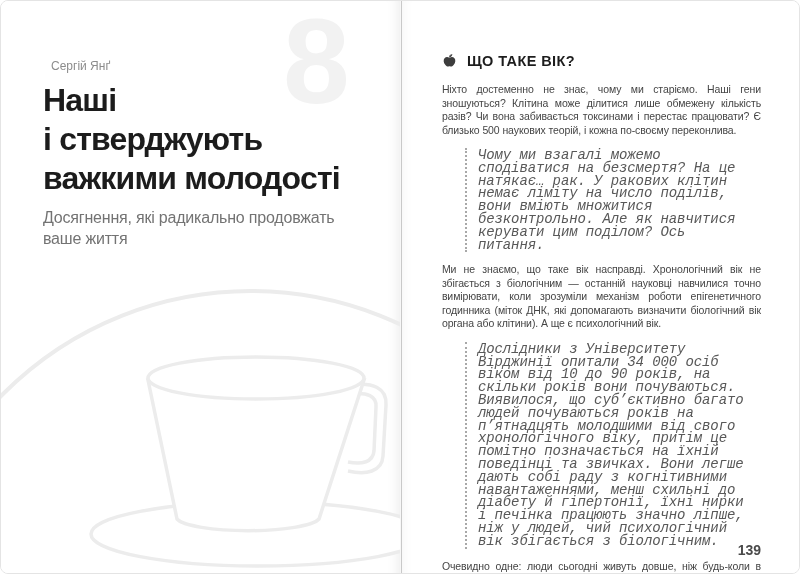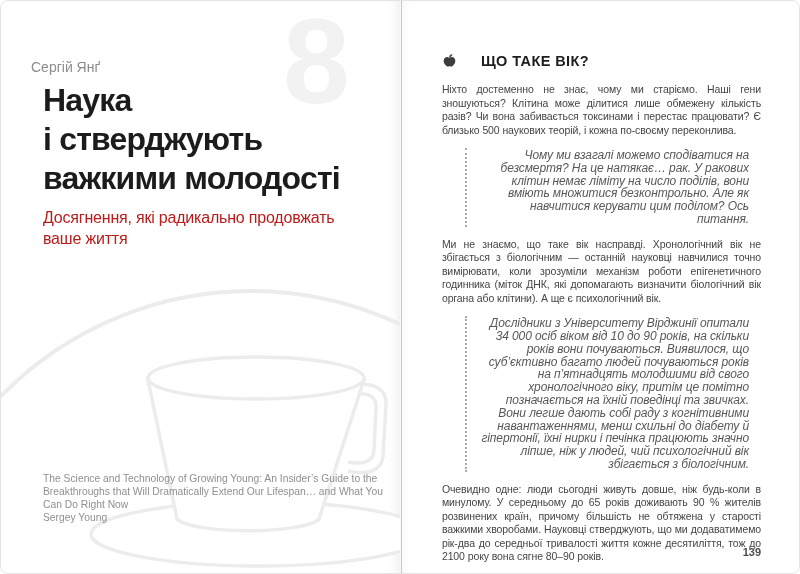--- a/index.html
+++ b/index.html
@@ -28,65 +28,66 @@
 
   
   .cup-art { position: absolute; left: 0; top: 0; z-index: 0; pointer-events: none; }
 
   .chapter-number {
     position: absolute; top: -6px; left: 282px; z-index: 1;
     font-size: 120px; font-weight: bold; color: #f2f2f2;
     line-height: 1.1; letter-spacing: -2px;
   }
   .author {
-    position: absolute; top: 58px; left: 30px; z-index: 2;
-    font-size: 14px; color: #8c8c8c;
+    position: absolute; top: 58px; left: 50px; z-index: 2;
+    font-size: 12px; color: #8c8c8c;
   }
   .chapter-title {
     position: absolute; top: 80px; left: 42px; z-index: 2;
     margin: 0; font-size: 32px; font-weight: bold; color: #1c1c1c;
     line-height: 39px; letter-spacing: -0.8px;
   }
   .chapter-title span { display: block; }
   .subtitle {
     position: absolute; top: 206px; left: 42px; z-index: 2;
     width: 305px; margin: 0;
-    font-size: 16px; color: #b91c1c; line-height: 21px; letter-spacing: -0.2px;
+    font-size: 16px; color: #737373; line-height: 21px; letter-spacing: -0.2px;
   }
   .source-ref {
     position: absolute; top: 471px; left: 42px; z-index: 2;
     width: 340px; font-size: 10.3px; color: #8f8f8f; line-height: 13px;
   }
   .source-ref p { margin: 0; }
 
   
   .section-heading {
-    display: flex; align-items: center; gap: 24px;
+    display: flex; align-items: center; gap: 10px;
     margin-bottom: 14px;
   }
   .apple-icon { width: 15px; height: 16px; flex: 0 0 auto; }
   .section-title {
     margin: 0; font-size: 14.5px; font-weight: bold; color: #1d1d1d;
     letter-spacing: 0.4px;
   }
 
   .body-blocks { font-size: 10.5px; line-height: 13.5px; letter-spacing: -0.1px; }
   .body-blocks .para {
     margin: 0 0 9px 0; text-align: justify; color: #454545;
   }
   .body-blocks .quote {
     margin: 11px 12px 11px 23px; padding: 1px 0 1px 11px;
     border-left: 2px dotted #a8a8a8;
-    font-style: italic; font-size: 12px; line-height: 12.8px; color: #585858;
-    text-align: right;
+    font-style: italic; font-size: 14px; line-height: 12.8px; color: #585858;
+    text-align: left;
+    font-family: Liberation Mono, monospace;
   }
 
   .page-number {
     position: absolute; right: 38px; bottom: 17px; z-index: 2;
-    font-size: 11px; font-weight: bold; color: #4a4a4a;
+    font-size: 14px; font-weight: bold; color: #4a4a4a;
   }
 </style>
 </head>
 <body>
 
 <div class="spread">
 
   <div class="page page-left">
 
     <svg class="cup-art" width="400" height="574" viewBox="0 0 400 574" aria-hidden="true">
@@ -101,31 +102,27 @@
       <path d="M147 379 L176 518 A 72 14 0 0 0 318 518 L363 379 Z" fill="#fff" stroke="#ececec" stroke-width="3.5"></path>
 
       <ellipse cx="255" cy="377" rx="108" ry="21" fill="#fff" stroke="#ececec" stroke-width="3.5"></ellipse>
     </svg>
 
     <div class="chapter-number">8</div>
 
     <div class="author">Сергій Янґ</div>
 
     <h1 class="chapter-title">
-      <span>Наука</span>
+      <span>Наші</span>
       <span>і стверджують</span>
       <span>важкими молодості</span>
     </h1>
 
     <p class="subtitle">Досягнення, які радикально продовжать ваше життя</p>
 
-    <div class="source-ref">
-      <p>The Science and Technology of Growing Young: An Insider’s Guide to the Breakthroughs that Will Dramatically Extend Our Lifespan… and What You Can Do Right Now</p>
-      <p>Sergey Young</p>
-    </div>
   </div>
 
   <div class="gutter"></div>
 
   <div class="page page-right">
 
     <div class="section-heading">
       <svg class="apple-icon" viewBox="0 0 24 26" aria-hidden="true">
         <path fill="#3d3d3d" d="M12 8.2c2.1-2.4 5.6-2.5 7.8-.2 2.6 2.7 2.2 7.6-1.2 11.3-1.8 2-3.7 3-5 2.5-.9-.4-2.3-.4-3.2 0-1.3.5-3.2-.5-5-2.5C2 15.6 1.6 10.7 4.2 8c2.2-2.3 5.7-2.2 7.8.2z"></path>
         <path fill="#3d3d3d" d="M12.6 7.1c-.3-2.5 1.4-4.8 3.9-5.3.3 2.5-1.4 4.8-3.9 5.3z"></path>

